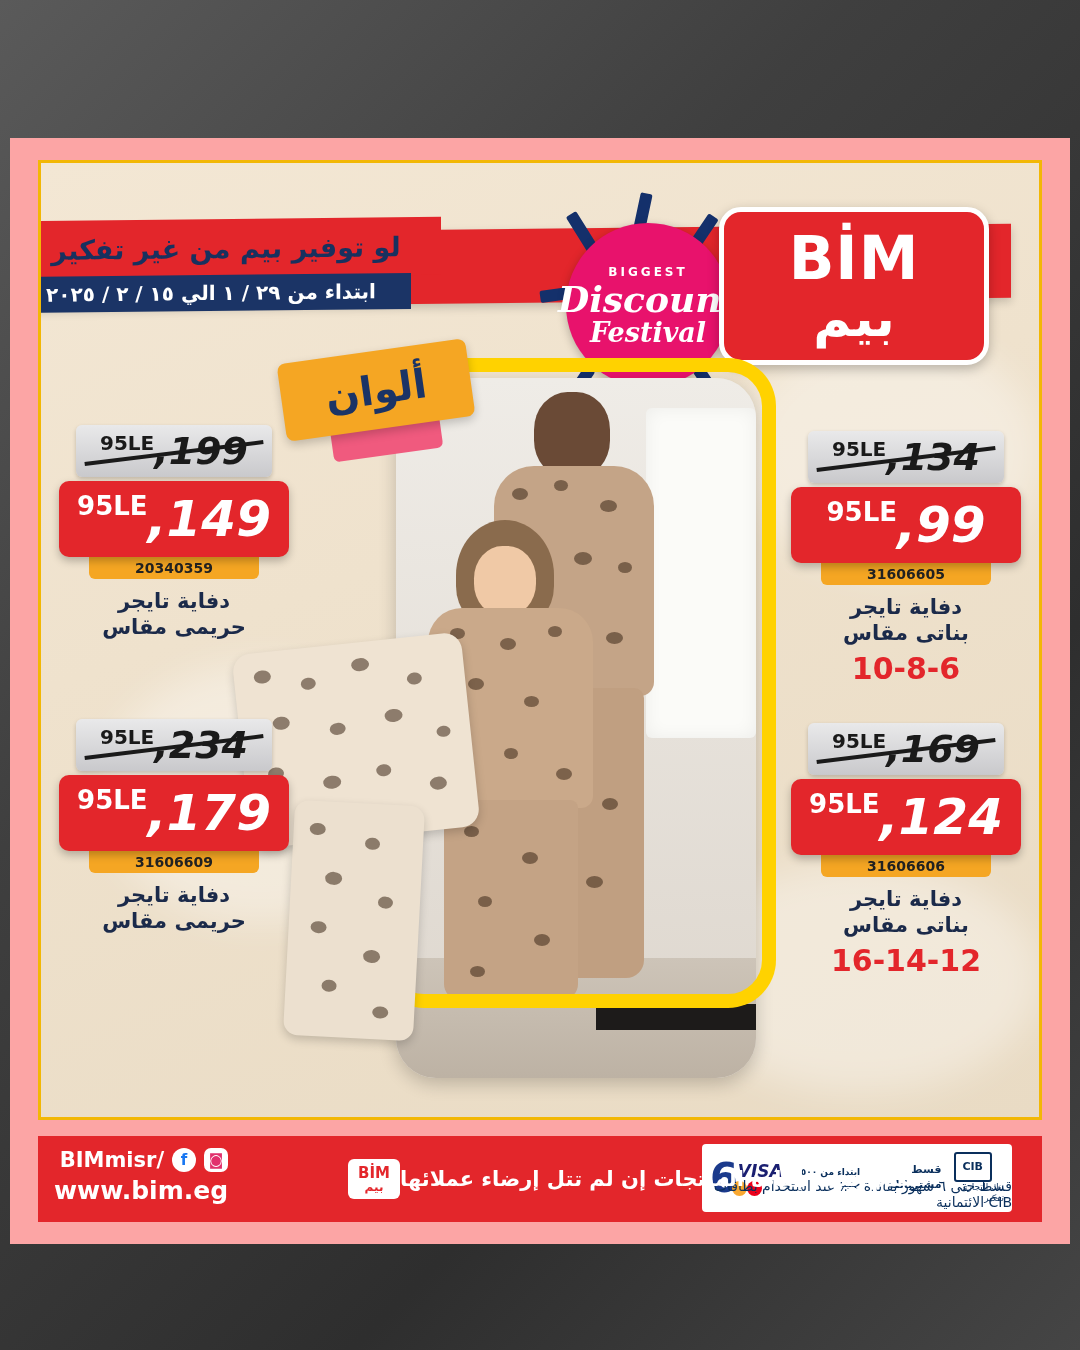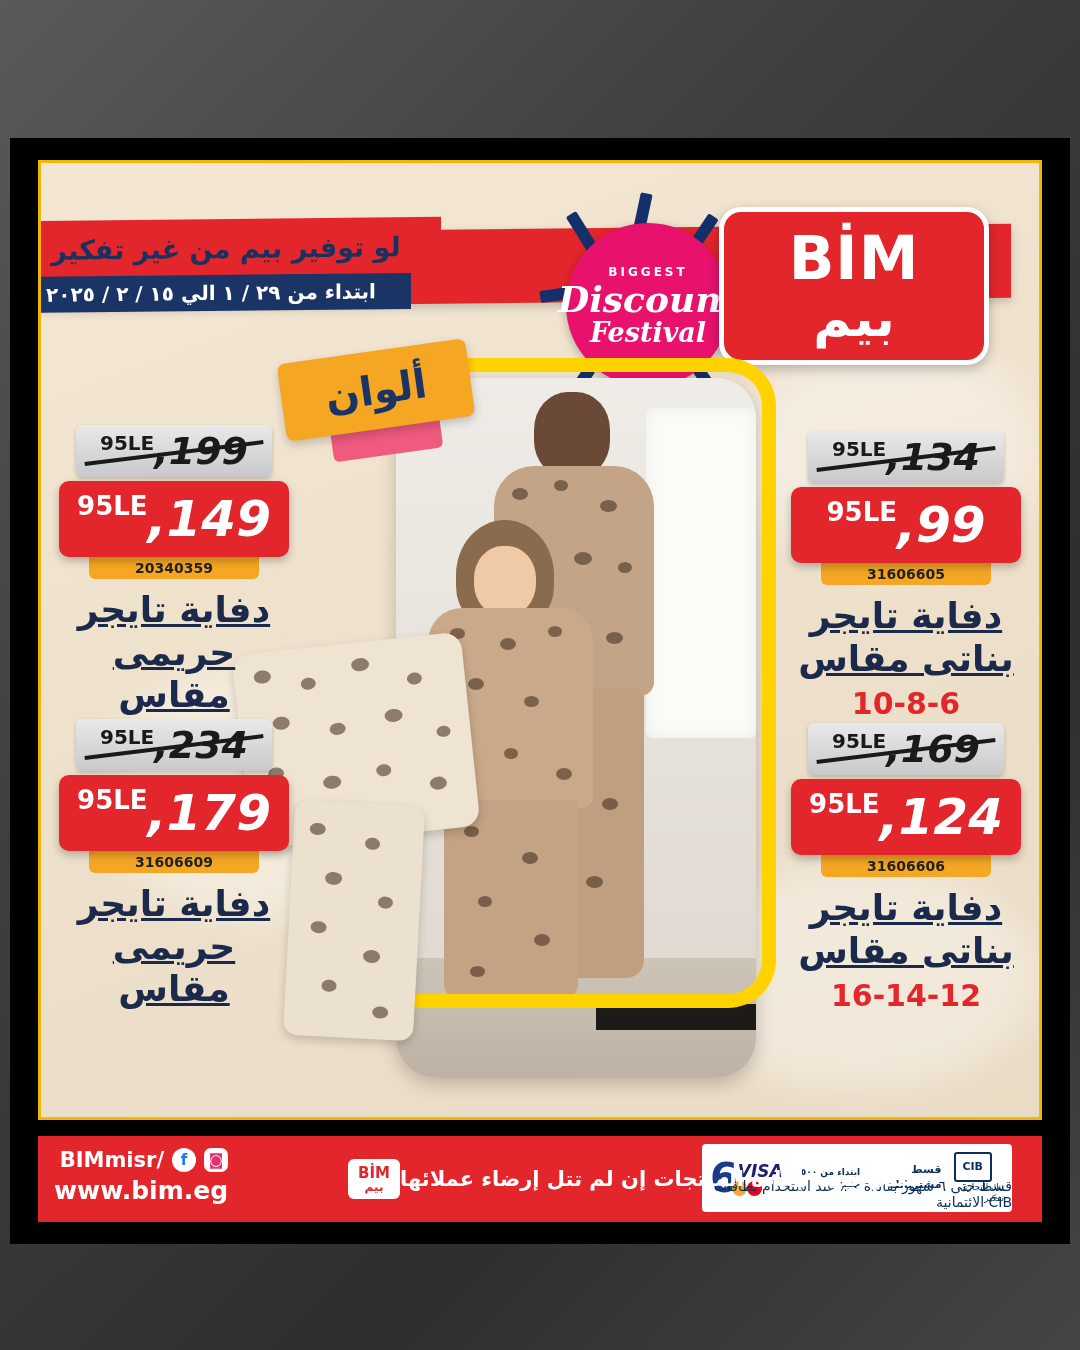--- a/index.html
+++ b/index.html
@@ -10,21 +10,21 @@
     overflow:hidden;
     position:relative;
   }
   .bg-gradient{
     position:absolute;inset:0;
     background:linear-gradient(135deg,#5a5a5a 0%,#3f3f3f 35%,#2e2e2e 70%,#454545 100%);
   }
   .flyer{
     position:absolute;
     left:10px;top:138px;width:1060px;height:1106px;
-    background:#000000;
+    background:#fca5a5;
   }
   .flyer-inner{
     position:absolute;
     left:28px;top:22px;width:1004px;height:960px;
     background:linear-gradient(160deg,#f3e7d4 0%,#efe2cd 40%,#e9dbc4 100%);
     border:3px solid #f2b705;
     box-sizing:border-box;
     overflow:hidden;
   }
   
@@ -131,21 +131,21 @@
     display:flex;align-items:center;justify-content:center;
     box-shadow:0 4px 8px rgba(0,0,0,.25);margin-top:4px;
   }
   .new-price .num{font-size:50px;font-weight:bold;color:#fff;font-style:italic;line-height:1;}
   .new-price .cur{font-size:26px;font-weight:bold;color:#fff;align-self:flex-start;margin-top:10px;}
   .code{
     height:22px;background:#f5a623;border-radius:0 0 6px 6px;
     display:flex;align-items:center;justify-content:center;
     font-size:14px;color:#222;font-weight:bold;width:170px;margin:0 auto;
   }
-  .desc{text-align:center;margin-top:10px;color:#1b2a4a;font-size:36px;font-weight:bold;line-height:1.15;text-decoration:underline;}
+  .desc{text-align:center;margin-top:10px;color:#1b2a4a;font-size:21px;font-weight:bold;line-height:1.15;}
   .size{text-align:center;margin-top:6px;color:#e3262b;font-size:30px;font-weight:bold;}
   
   .footer{
     position:absolute;left:28px;top:998px;width:1004px;height:86px;background:#e3262b;
     display:flex;align-items:center;
   }
   .pay-box{
     position:absolute;left:calc(100% - 340px);top:8px;width:310px;height:68px;background:#fff;border-radius:4px;
     display:flex;align-items:center;justify-content:space-between;padding:0 8px;box-sizing:border-box;
   }

